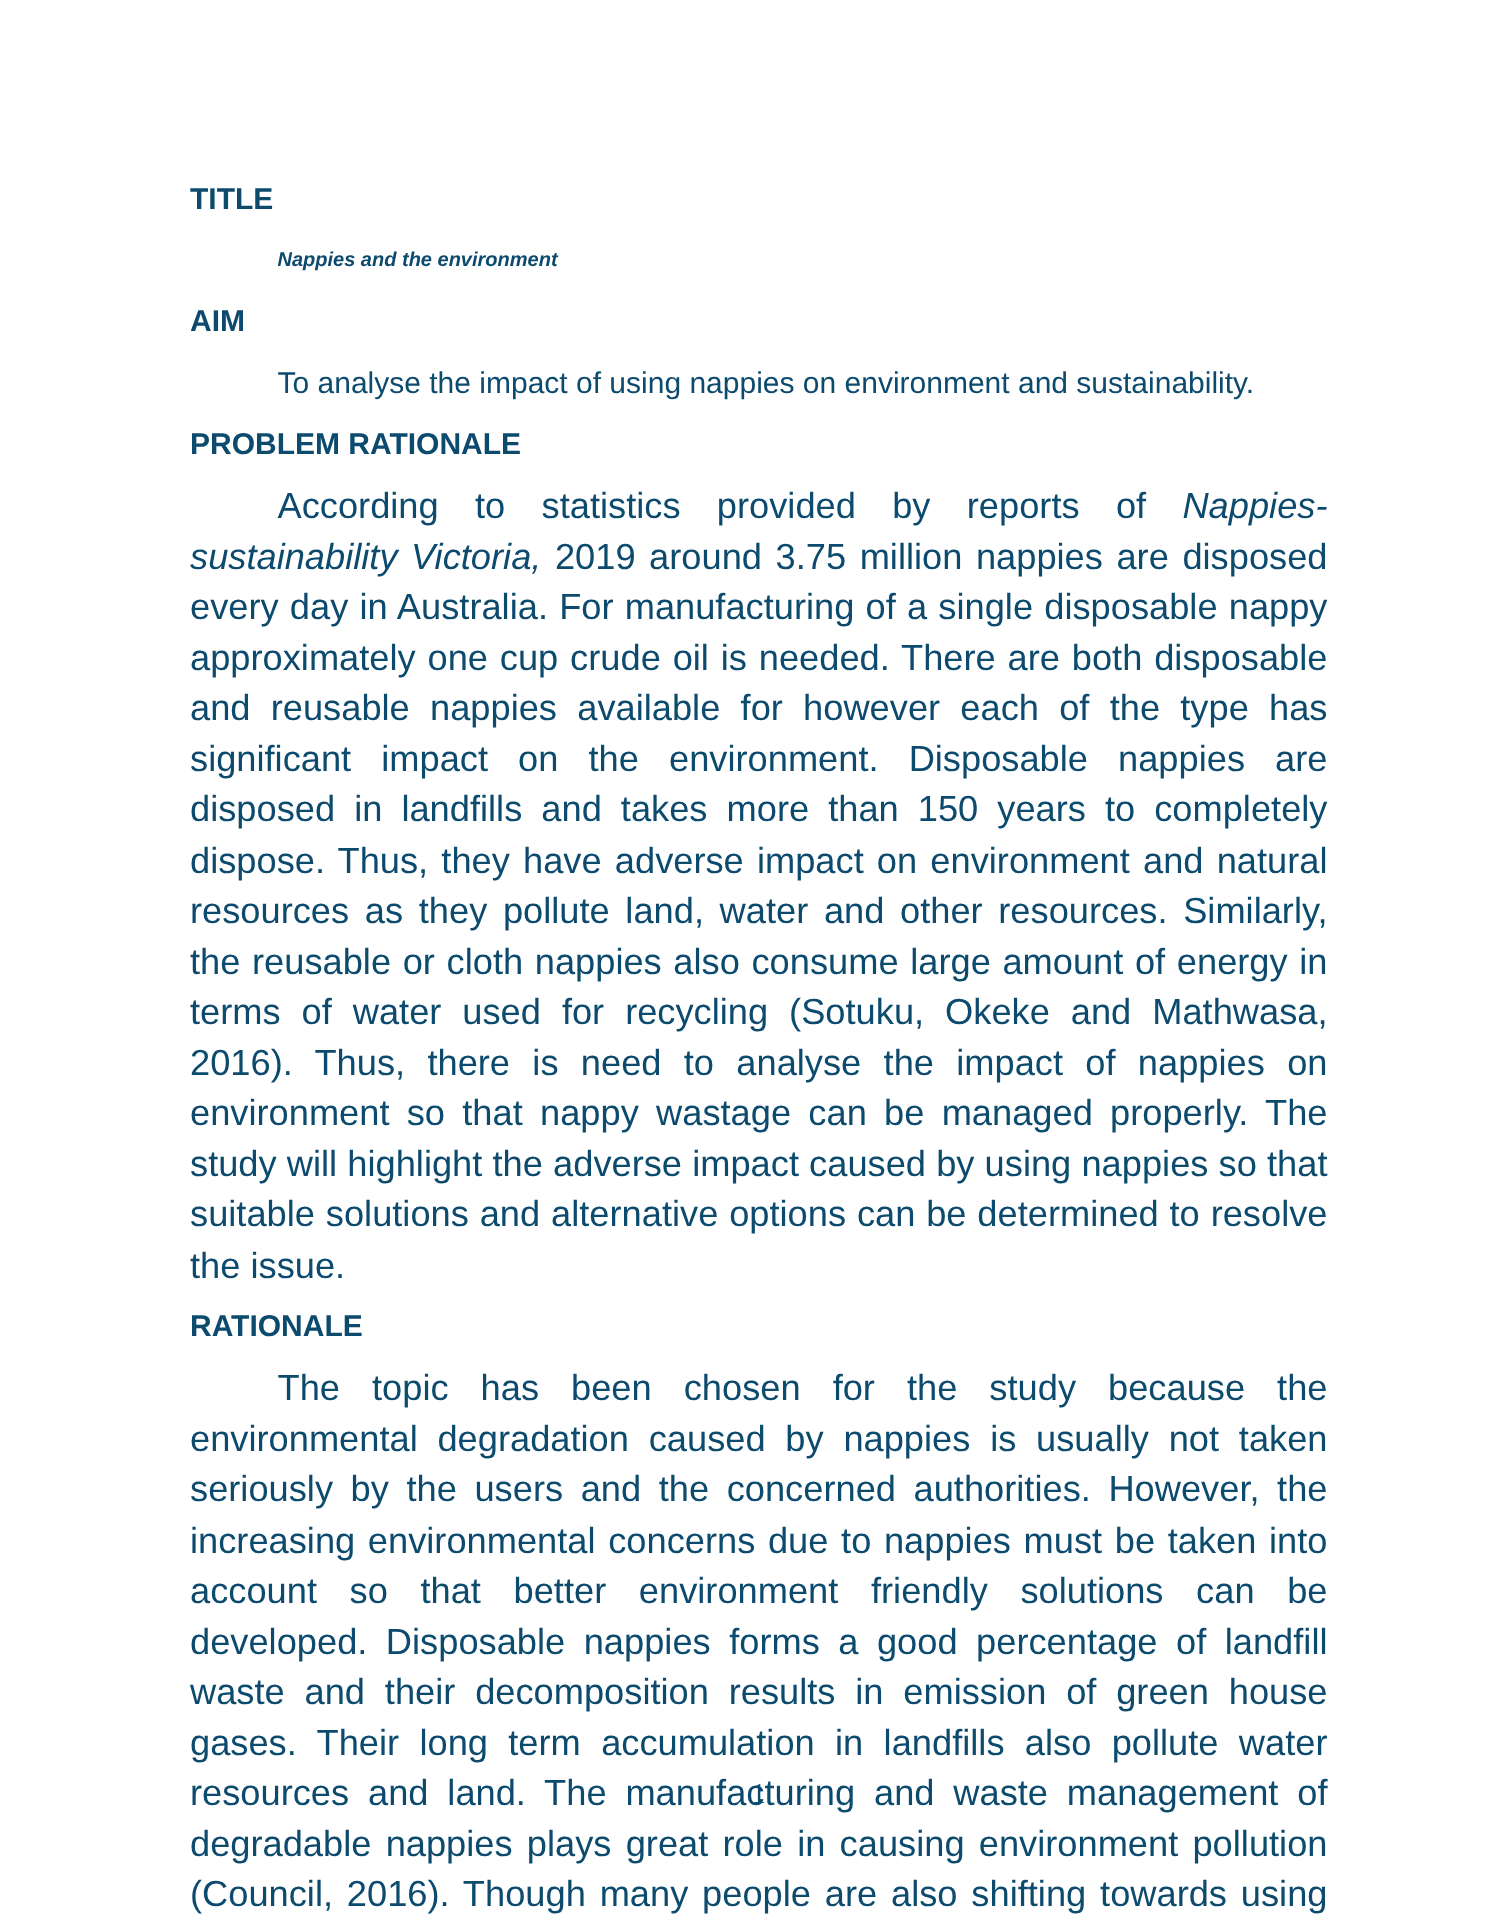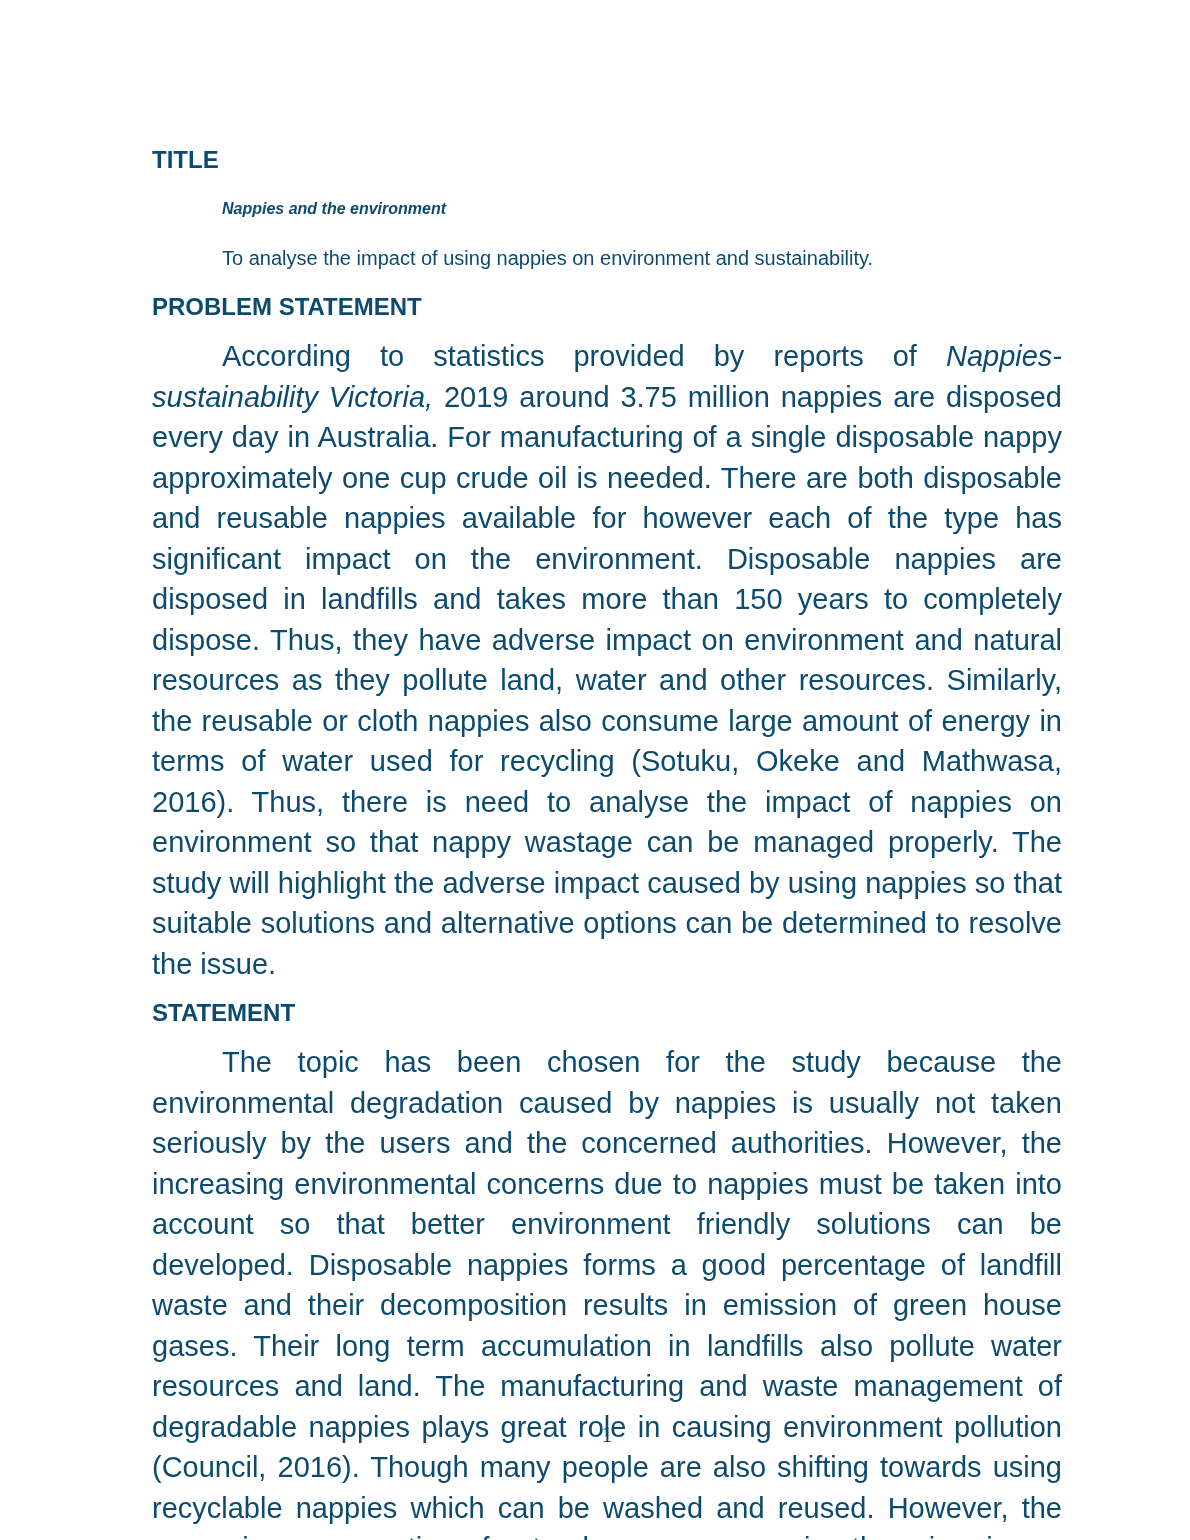--- a/index.html
+++ b/index.html
@@ -27,21 +27,21 @@
   }
   .subtitle {
     font-size: 16px;
     line-height: 40px;
     font-weight: bold;
     font-style: italic;
     padding-left: 70px;
     margin: 0 0 9px 0;
   }
   .lead-line {
-    font-size: 20px;
+    font-size: 24px;
     line-height: 40px;
     padding-left: 70px;
     margin: 0 0 9px 0;
   }
   .para {
     font-size: 29px;
     line-height: 40.5px;
     text-align: justify;
     text-indent: 70px;
     margin: 0 0 9px 0;
@@ -62,26 +62,27 @@
 </style>
 </head>
 <body>
 
 <div class="page">
 
   <h1 class="heading">TITLE</h1>
 
   <p class="subtitle">Nappies and the environment</p>
 
+  <h1 class="heading">AIM</h1>
 
   <p class="lead-line">To analyse the impact of using nappies on environment and sustainability.</p>
 
-  <h1 class="heading">PROBLEM STATEMENT</h1>
+  <h1 class="heading">PROBLEM RATIONALE</h1>
 
   <p class="para"><span>According to statistics provided by reports of </span><span class="italic">Nappies- sustainability Victoria,</span><span> 2019 around 3.75 million nappies are disposed every day in Australia. For manufacturing of a single disposable nappy approximately one cup crude oil is needed. There are both disposable and reusable nappies available for however each of the type has significant impact on the environment. Disposable nappies are disposed in landfills and takes more than 150 years to completely dispose. Thus, they have adverse impact on environment and natural resources as they pollute land, water and other resources. Similarly, the reusable or cloth nappies also consume large amount of energy in terms of water used for recycling (Sotuku, Okeke and Mathwasa, 2016). Thus, there is need to analyse the impact of nappies on environment so that nappy wastage can be managed properly. The study will highlight the adverse impact caused by using nappies so that suitable solutions and alternative options can be determined to resolve the issue.</span></p>
 
-  <h1 class="heading">STATEMENT</h1>
+  <h1 class="heading">RATIONALE</h1>
 
   <p class="para">The topic has been chosen for the study because the environmental degradation caused by nappies is usually not taken seriously by the users and the concerned authorities. However, the increasing environmental concerns due to nappies must be taken into account so that better environment friendly solutions can be developed. Disposable nappies forms a good percentage of landfill waste and their decomposition results in emission of green house gases. Their long term accumulation in landfills also pollute water resources and land. The manufacturing and waste management of degradable nappies plays great role in causing environment pollution (Council, 2016). Though many people are also shifting towards using recyclable nappies which can be washed and reused. However, the excessive consumption of natural resources remains the prime issue. Thus, the successful completion of the study will be helpful in assessing the possible environment concerns and their solutions.</p>
 
   <div class="page-number">1</div>
 
 </div>
 
 </body></html>

